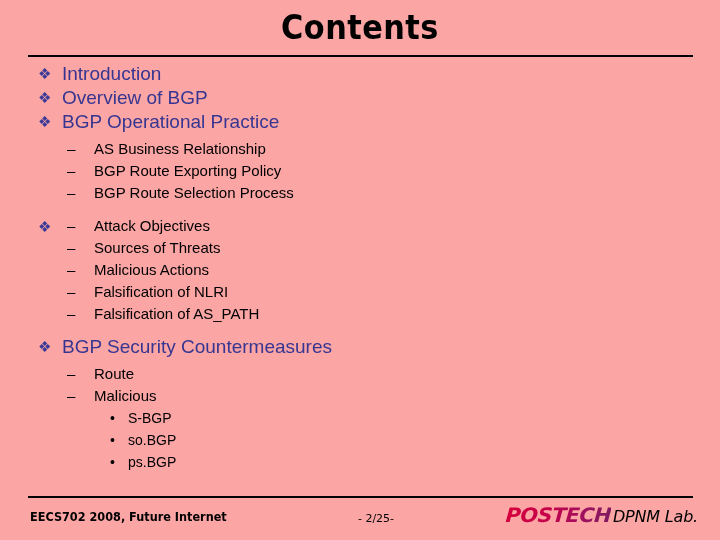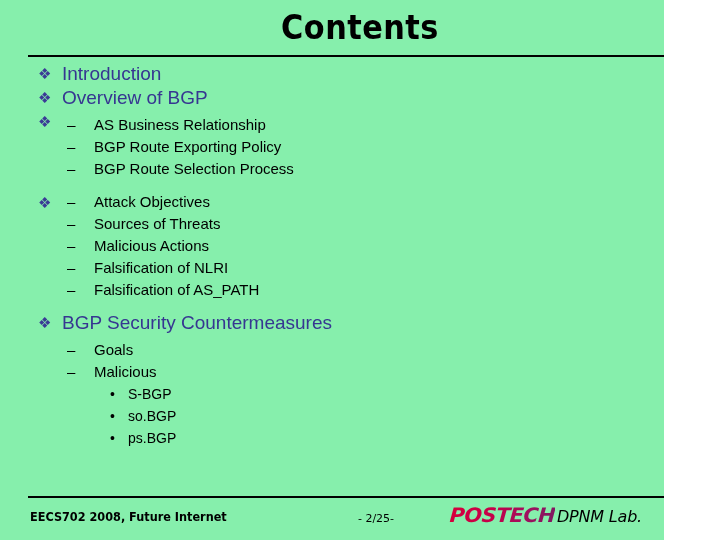--- a/index.html
+++ b/index.html
@@ -5,23 +5,23 @@
   html, body {
     margin: 0;
     padding: 0;
     background: #ffffff;
   }
   body {
     font-family: "Liberation Sans", sans-serif;
   }
   .slide {
     position: relative;
-    width: 664px;
+    width: 720px;
     height: 540px;
-    background: #86efac;
+    background: #fca5a5;
     overflow: hidden;
   }
 
   
   .slide-title {
     position: absolute;
     left: 0;
     top: 8px;
     width: 720px;
     text-align: center;
@@ -197,20 +197,21 @@
       <span>Introduction</span>
     </div>
 
     <div class="lvl1">
       <span class="bullet">❖</span>
       <span>Overview of BGP</span>
     </div>
 
     <div class="lvl1">
       <span class="bullet">❖</span>
+      <span>BGP Operational Practice</span>
     </div>
 
     <div class="lvl2 gap-small">
       <span class="bullet">–</span>
     </div>
     <div class="lvl2">
       <span class="bullet">–</span>
       <span>AS Business Relationship</span>
     </div>
     <div class="lvl2">
@@ -247,21 +248,21 @@
       <span>Falsification of AS_PATH</span>
     </div>
 
     <div class="lvl1 gap-after-group">
       <span class="bullet">❖</span>
       <span>BGP Security Countermeasures</span>
     </div>
 
     <div class="lvl2 gap-small">
       <span class="bullet">–</span>
-      <span>Goals</span>
+      <span>Route</span>
     </div>
     <div class="lvl2">
       <span class="bullet">–</span>
       <span>Malicious</span>
     </div>
 
     <div class="lvl3">
       <span class="bullet">•</span>
       <span>S-BGP</span>
     </div>

